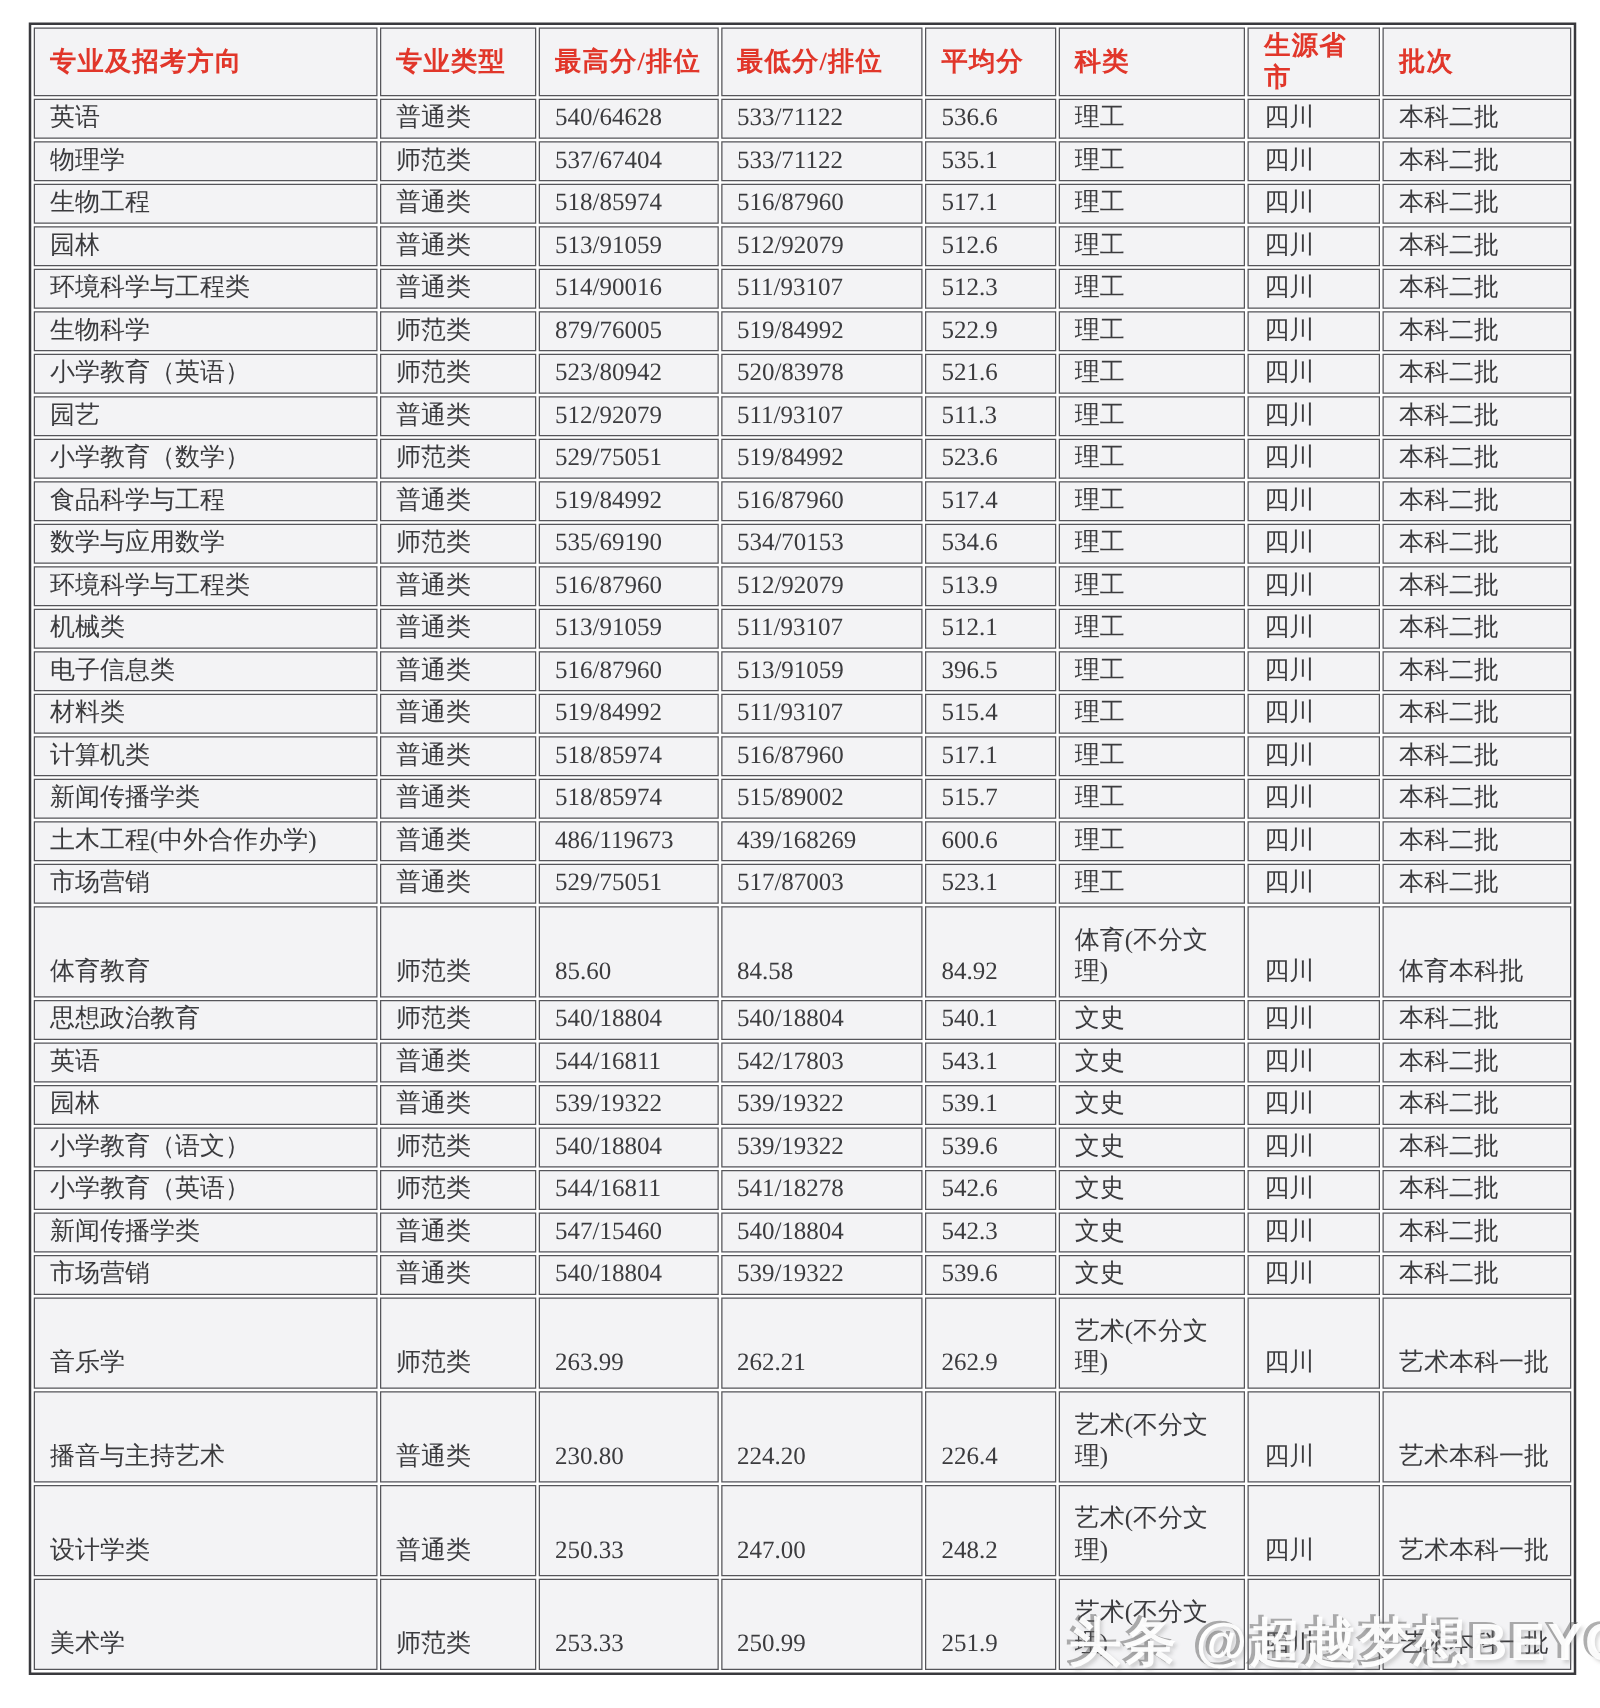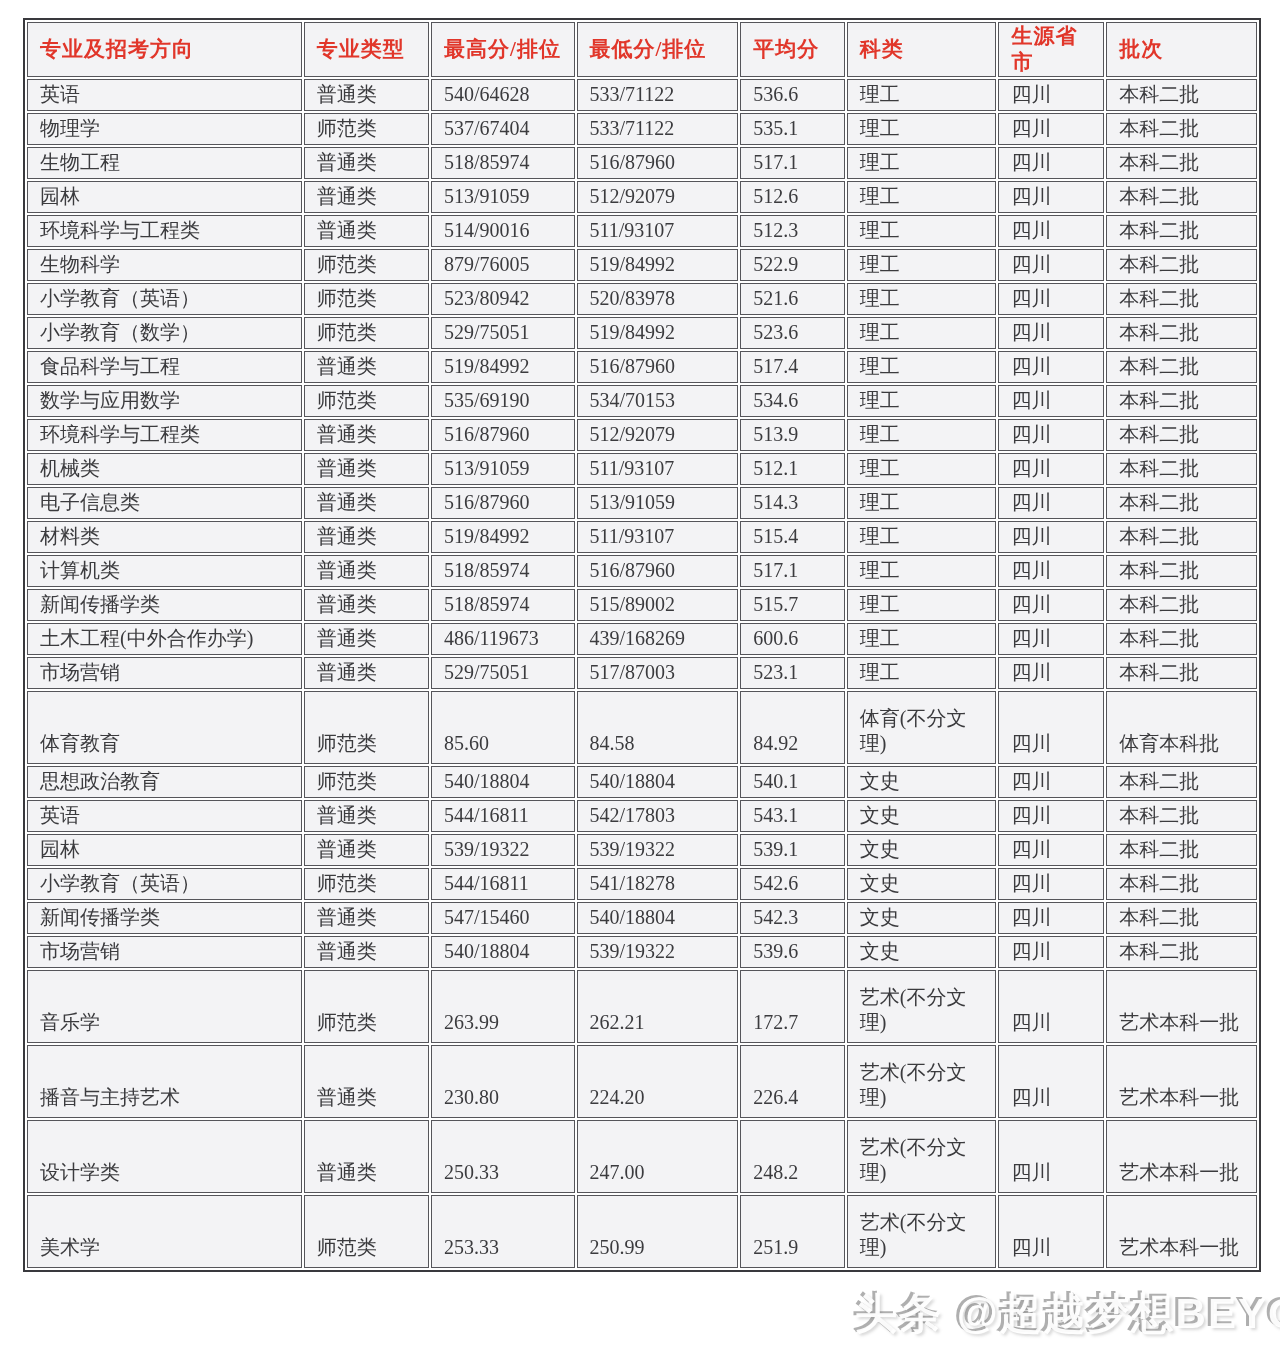--- a/index.html
+++ b/index.html
@@ -160,20 +160,30 @@
           <td>小学教育（英语）</td>
           <td>师范类</td>
           <td>523/80942</td>
           <td>520/83978</td>
           <td>521.6</td>
           <td>理工</td>
           <td>四川</td>
           <td>本科二批</td>
         </tr>
         <tr>
+          <td>园艺</td>
+          <td>普通类</td>
+          <td>512/92079</td>
+          <td>511/93107</td>
+          <td>511.3</td>
+          <td>理工</td>
+          <td>四川</td>
+          <td>本科二批</td>
+        </tr>
+        <tr>
           <td>小学教育（数学）</td>
           <td>师范类</td>
           <td>529/75051</td>
           <td>519/84992</td>
           <td>523.6</td>
           <td>理工</td>
           <td>四川</td>
           <td>本科二批</td>
         </tr>
         <tr>
@@ -214,21 +224,21 @@
           <td>512.1</td>
           <td>理工</td>
           <td>四川</td>
           <td>本科二批</td>
         </tr>
         <tr>
           <td>电子信息类</td>
           <td>普通类</td>
           <td>516/87960</td>
           <td>513/91059</td>
-          <td>514.3</td>
+          <td>396.5</td>
           <td>理工</td>
           <td>四川</td>
           <td>本科二批</td>
         </tr>
         <tr>
           <td>材料类</td>
           <td>普通类</td>
           <td>519/84992</td>
           <td>511/93107</td>
           <td>515.4</td>
@@ -311,20 +321,30 @@
           <td>园林</td>
           <td>普通类</td>
           <td>539/19322</td>
           <td>539/19322</td>
           <td>539.1</td>
           <td>文史</td>
           <td>四川</td>
           <td>本科二批</td>
         </tr>
         <tr>
+          <td>小学教育（语文）</td>
+          <td>师范类</td>
+          <td>540/18804</td>
+          <td>539/19322</td>
+          <td>539.6</td>
+          <td>文史</td>
+          <td>四川</td>
+          <td>本科二批</td>
+        </tr>
+        <tr>
           <td>小学教育（英语）</td>
           <td>师范类</td>
           <td>544/16811</td>
           <td>541/18278</td>
           <td>542.6</td>
           <td>文史</td>
           <td>四川</td>
           <td>本科二批</td>
         </tr>
         <tr>
@@ -345,21 +365,21 @@
           <td>539.6</td>
           <td>文史</td>
           <td>四川</td>
           <td>本科二批</td>
         </tr>
         <tr class="tall">
           <td>音乐学</td>
           <td>师范类</td>
           <td>263.99</td>
           <td>262.21</td>
-          <td>172.7</td>
+          <td>262.9</td>
           <td>艺术(不分文
 理)</td>
           <td>四川</td>
           <td>艺术本科一批</td>
         </tr>
         <tr class="tall">
           <td>播音与主持艺术</td>
           <td>普通类</td>
           <td>230.80</td>
           <td>224.20</td>

